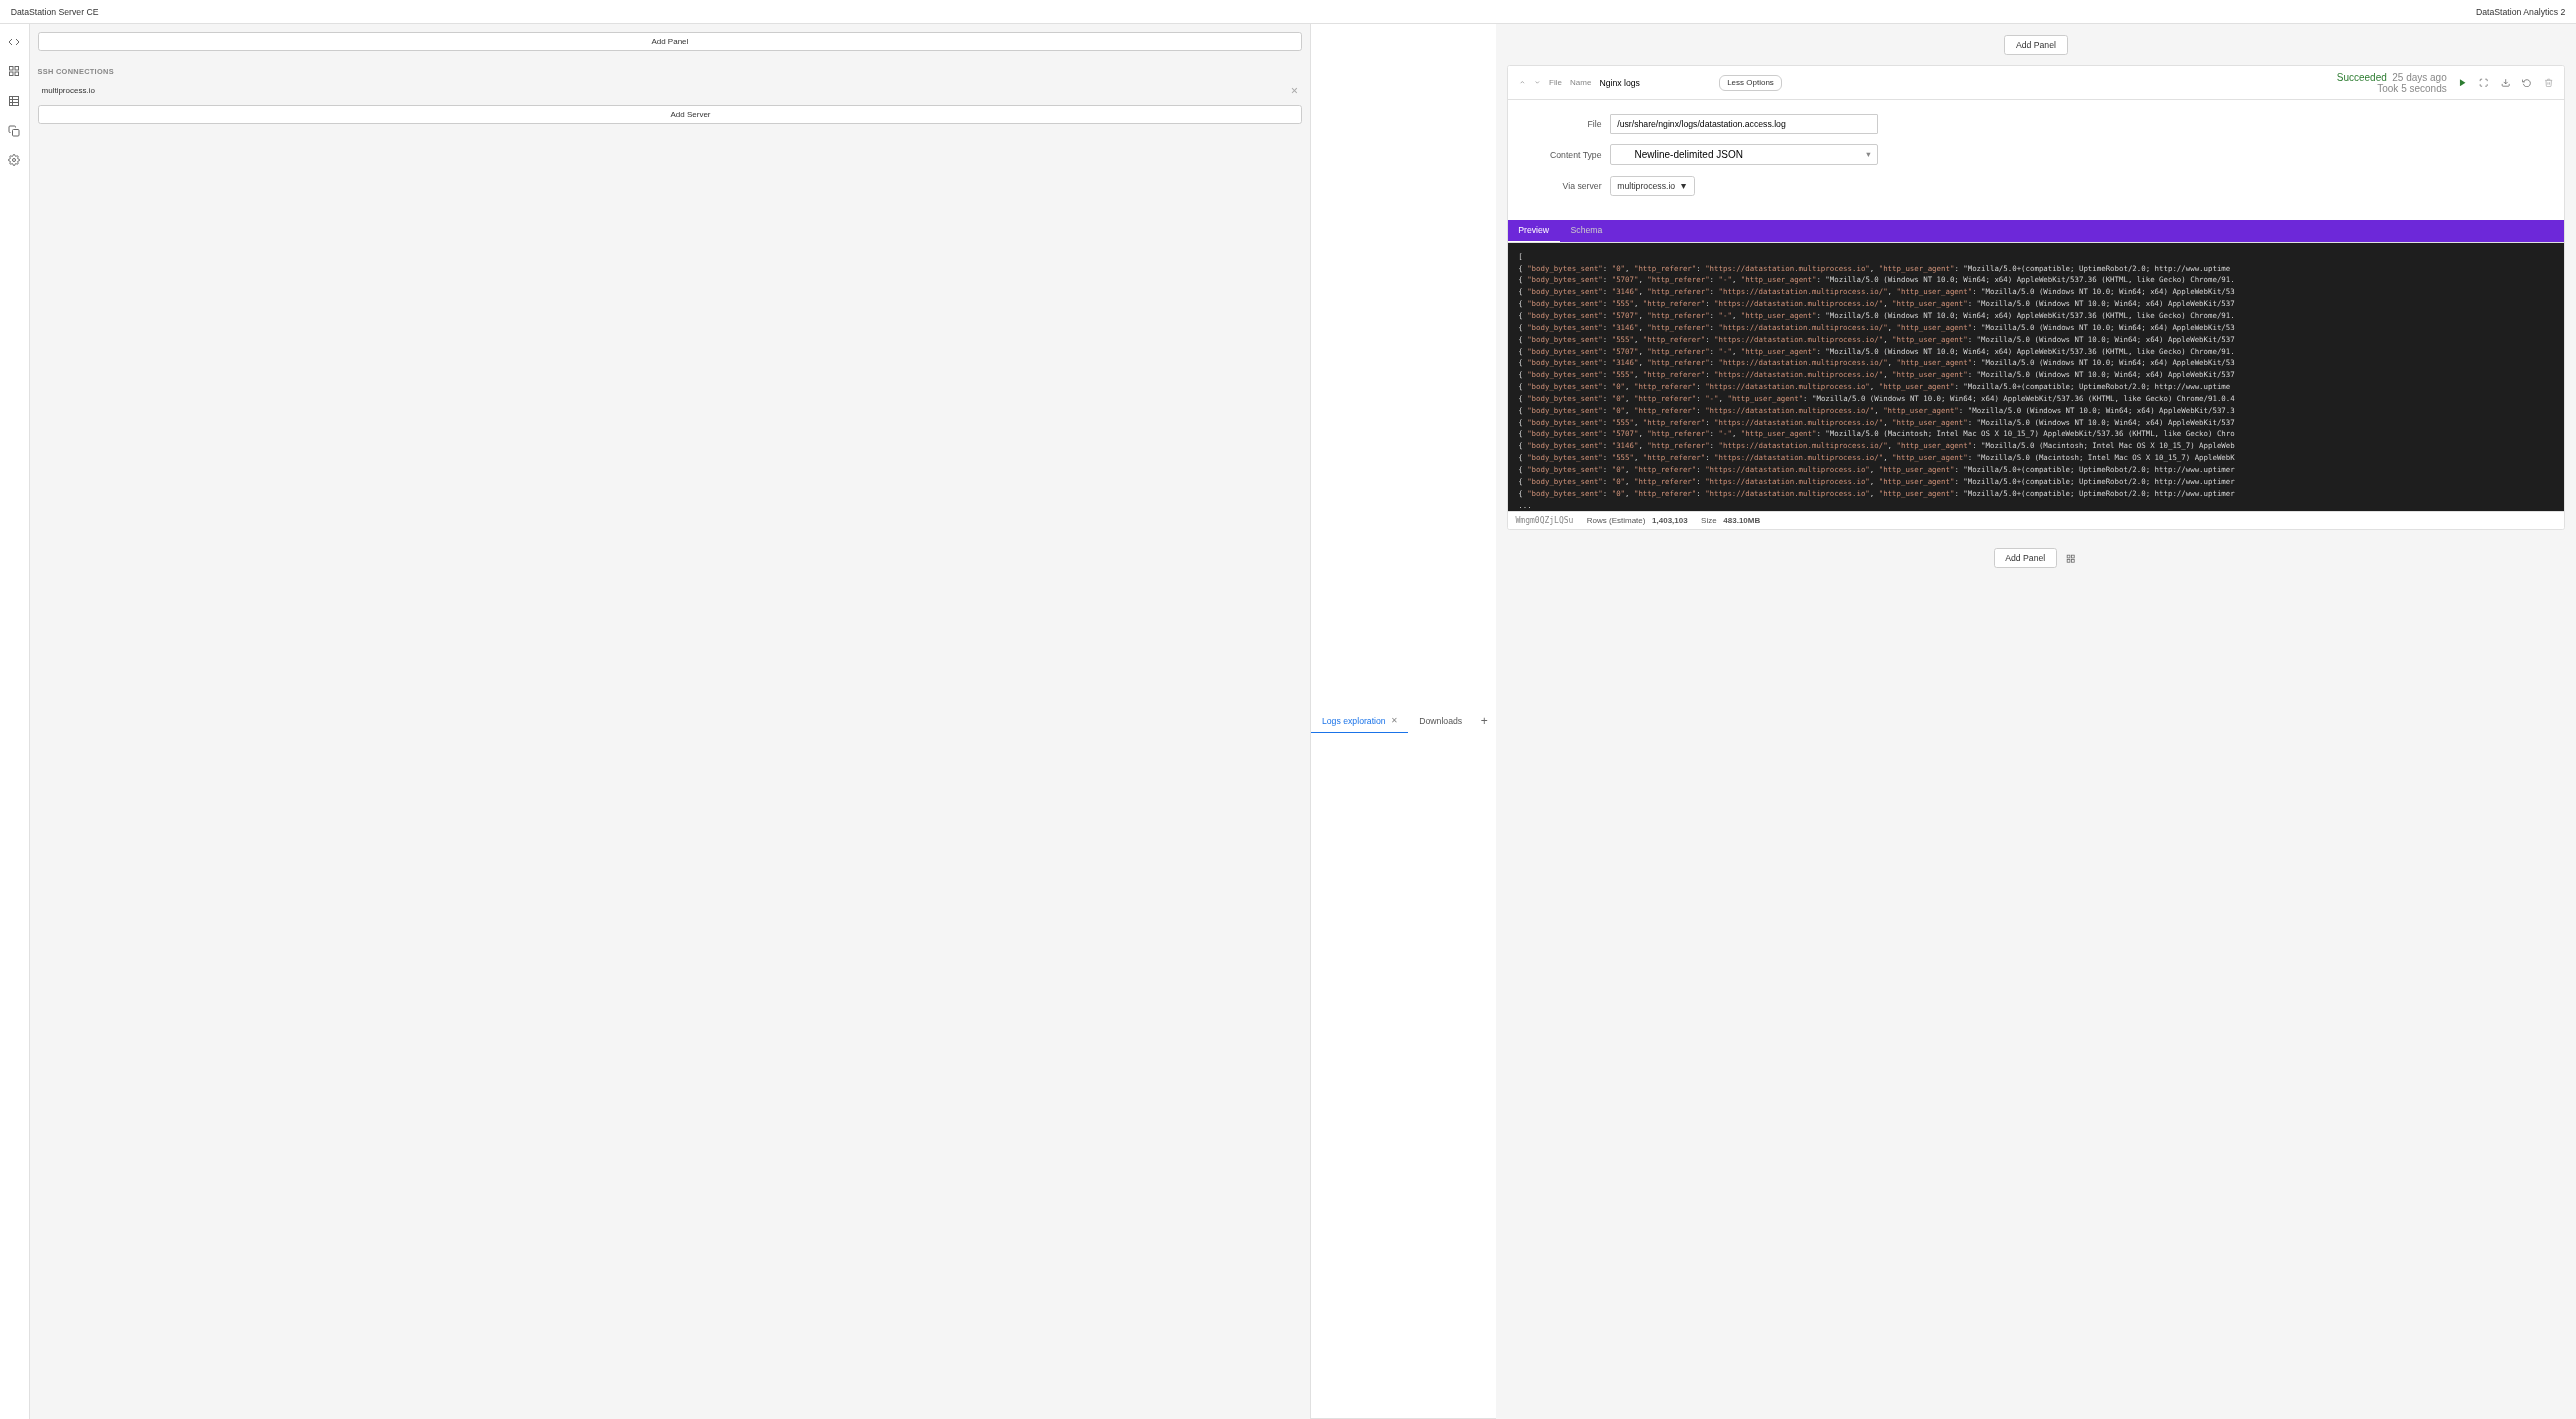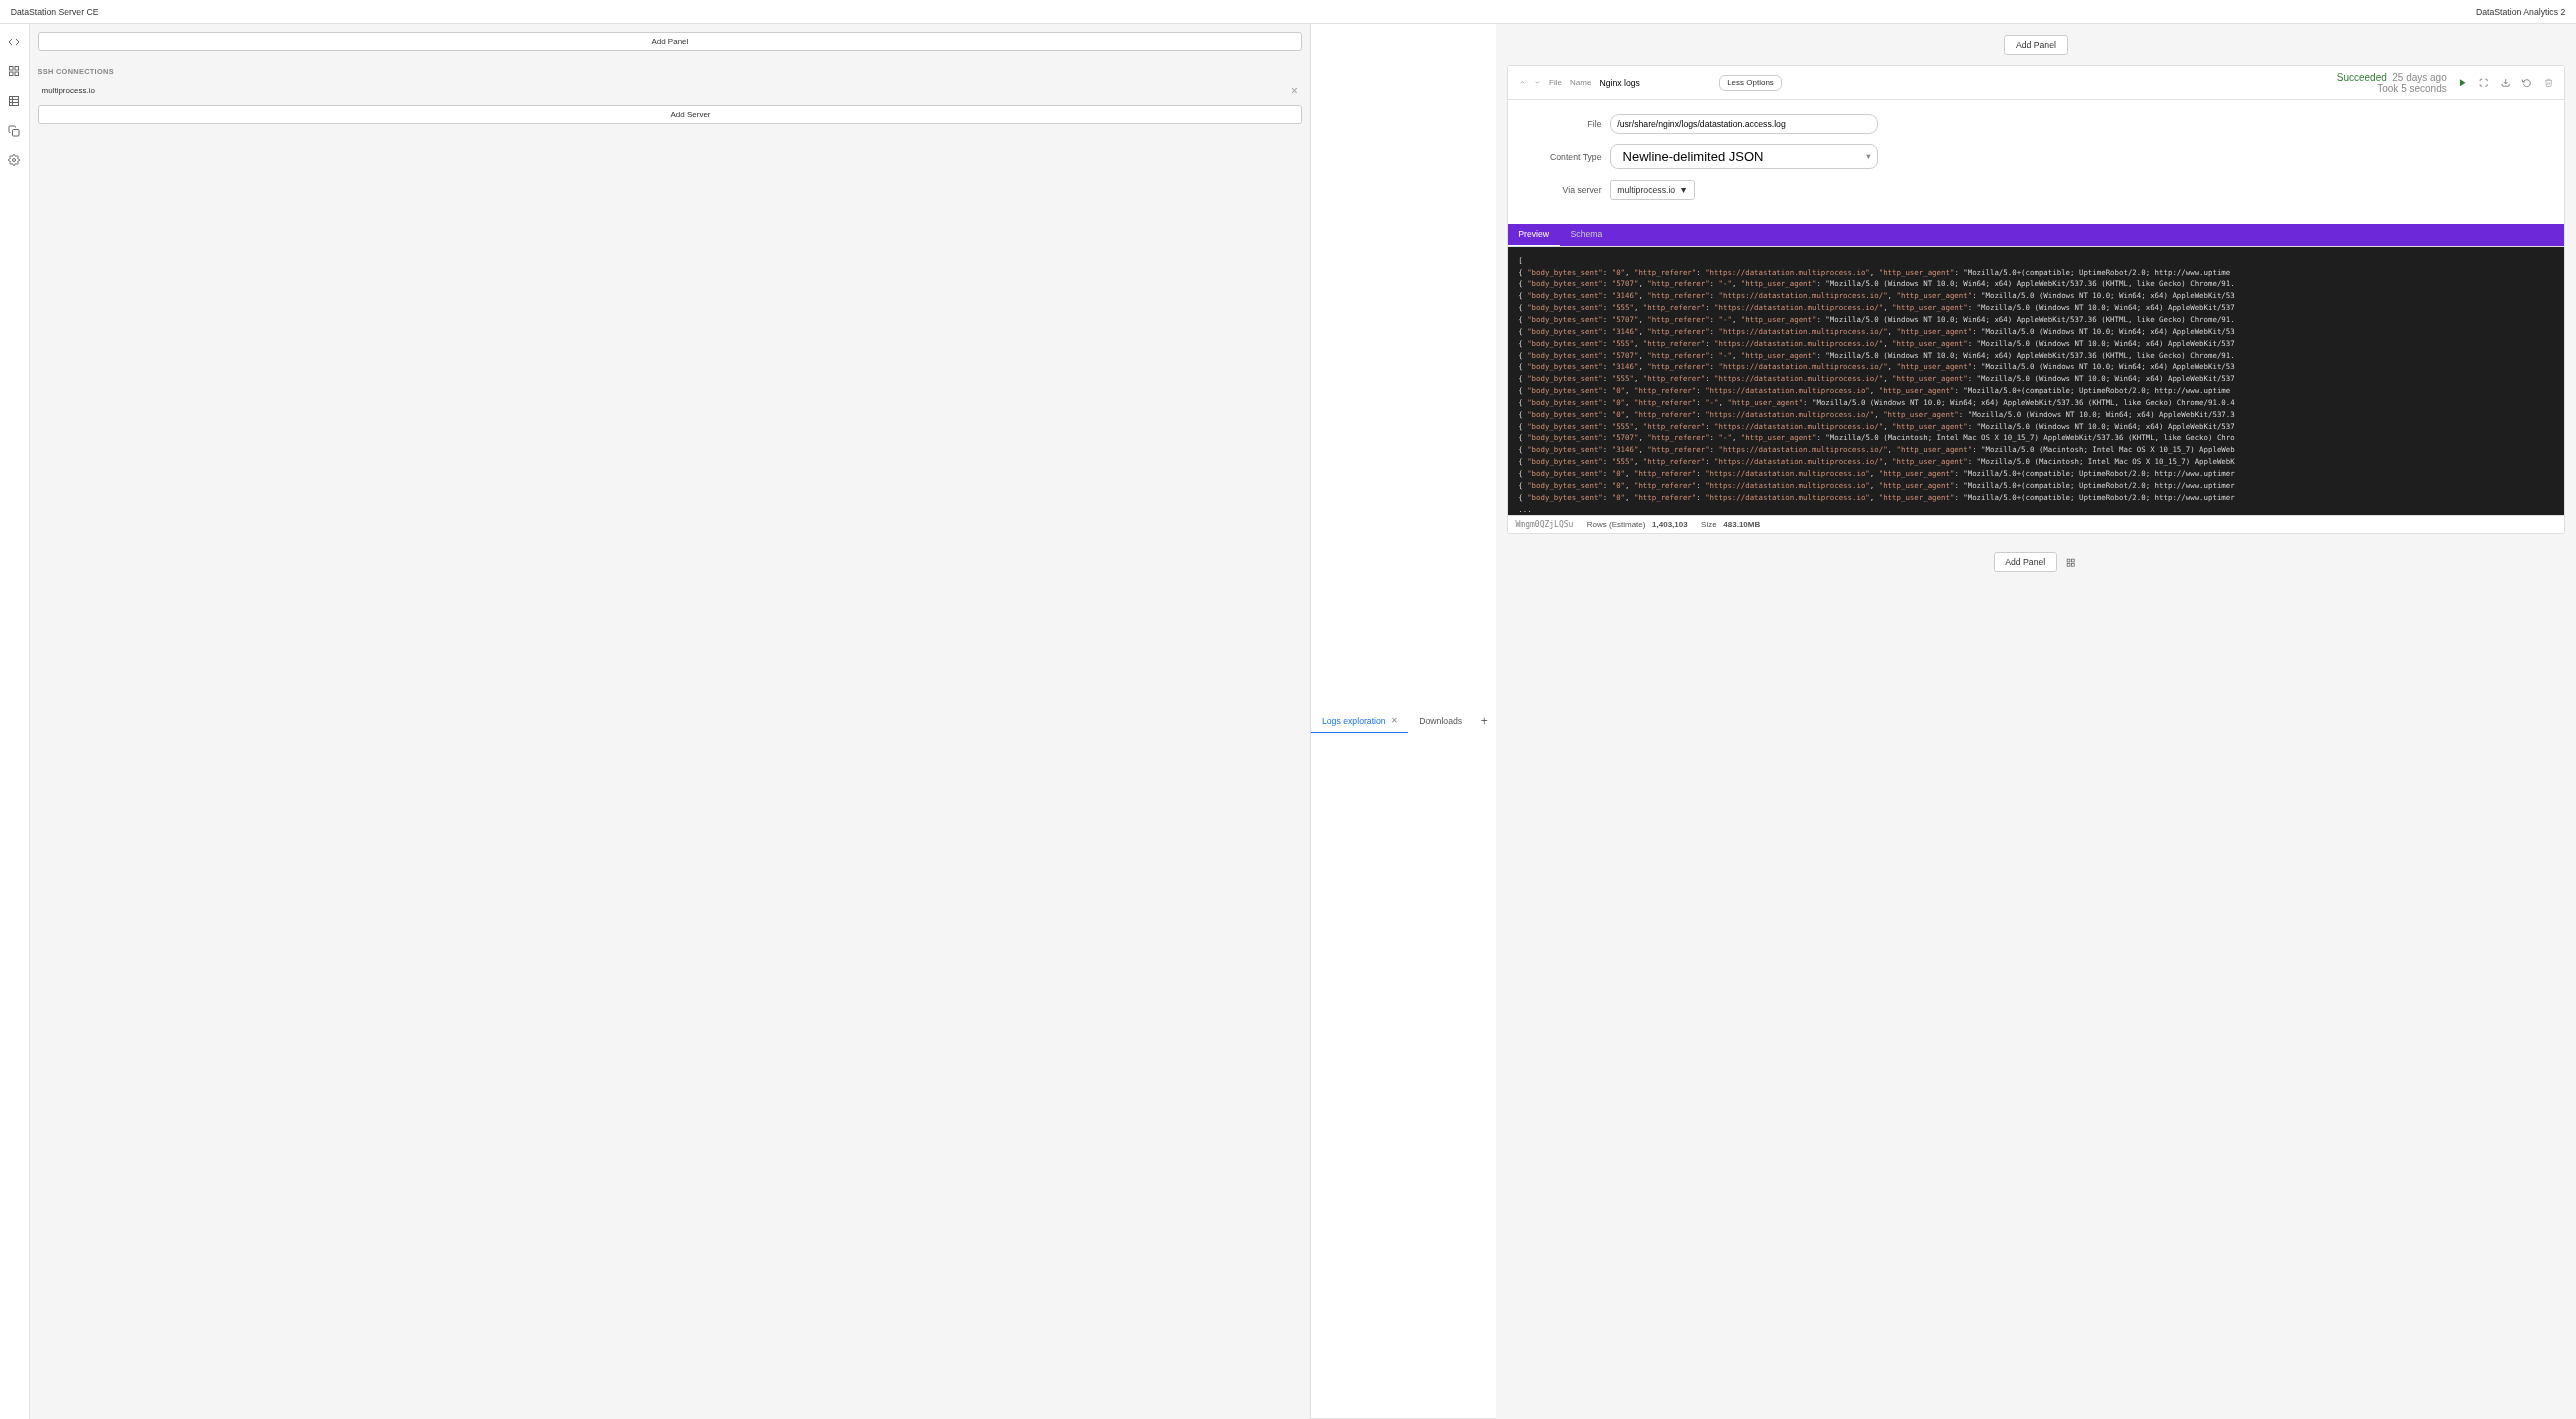--- a/index.html
+++ b/index.html
@@ -119,28 +119,28 @@
     
     .panel-form { padding: 13.4px 27px; }
     .form-row {
       display: flex; align-items: center; margin-bottom: 10.7px; gap: 8px;
     }
     .form-label {
       font-size: 8.7px; color: #555; width: 67px; text-align: right; flex-shrink: 0;
     }
     .form-input {
       flex: 1; max-width: 268px; padding: 4px 6.7px; border: 0.7px solid #ccc;
-      border-radius: 9px; font-size: 8.7px; outline: none;
+      border-radius: 1px; font-size: 8.7px; outline: none;
     }
     .form-select-wrapper {
       flex: 1; max-width: 268px; position: relative; display: flex; align-items: center;
     }
     .form-select {
-      flex: 1; padding: 4px 12px; border: 0.7px solid #ccc;
-      border-radius: 8px; font-size: 13px; outline: none; appearance: none;
+      flex: 1; padding: 4px 24px; border: 0.7px solid #ccc;
+      border-radius: 2px; font-size: 10px; outline: none; appearance: none;
       background: #fff; cursor: pointer;
     }
     .select-chevron {
       position: absolute; right: 5.4px; pointer-events: none; color: #888; font-size: 7.4px;
     }
     .server-select-dropdown {
       padding: 4px 6.7px; border: 0.7px solid #ccc; border-radius: 2.7px;
       font-size: 8.7px; outline: none; background: #fff; cursor: pointer;
       display: flex; align-items: center; gap: 4px;
     }

